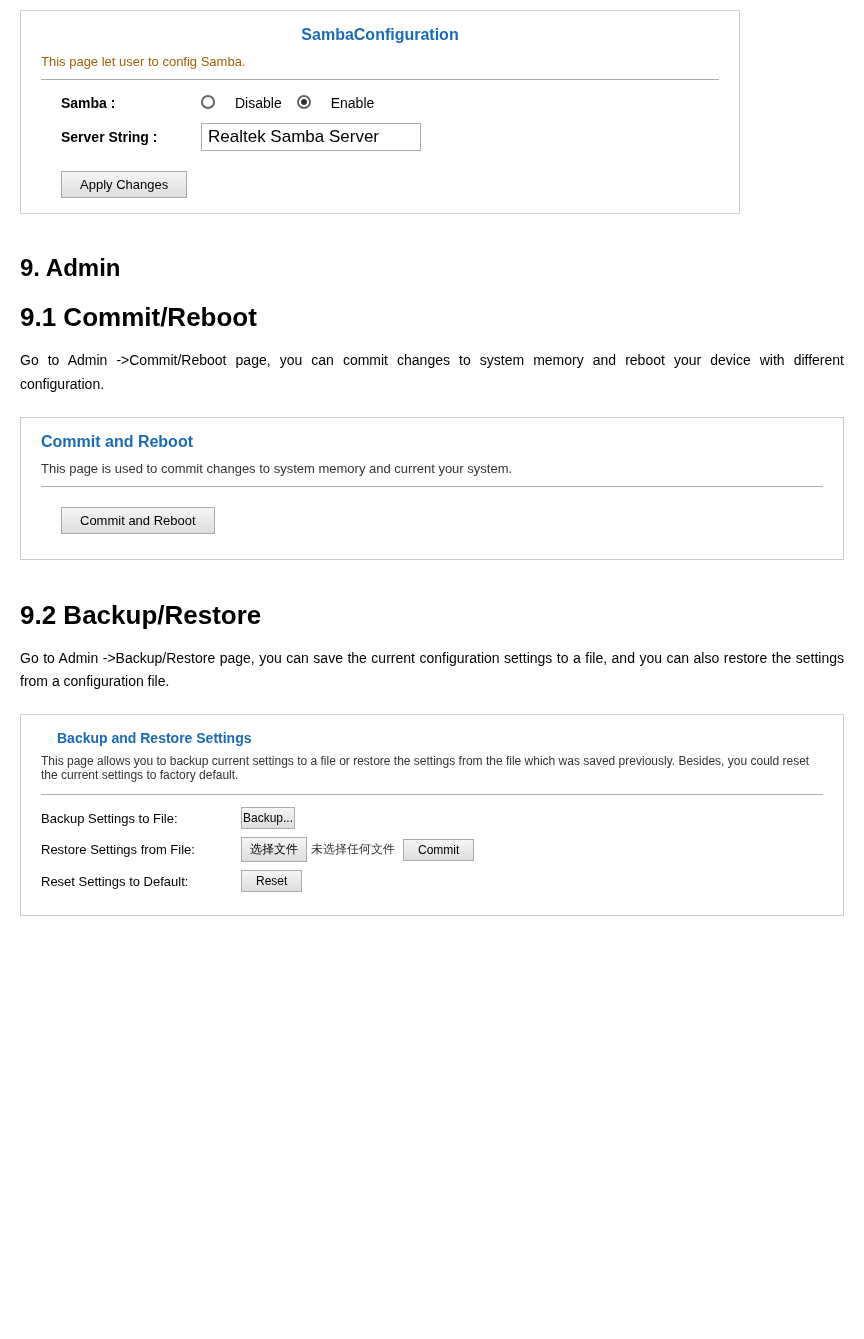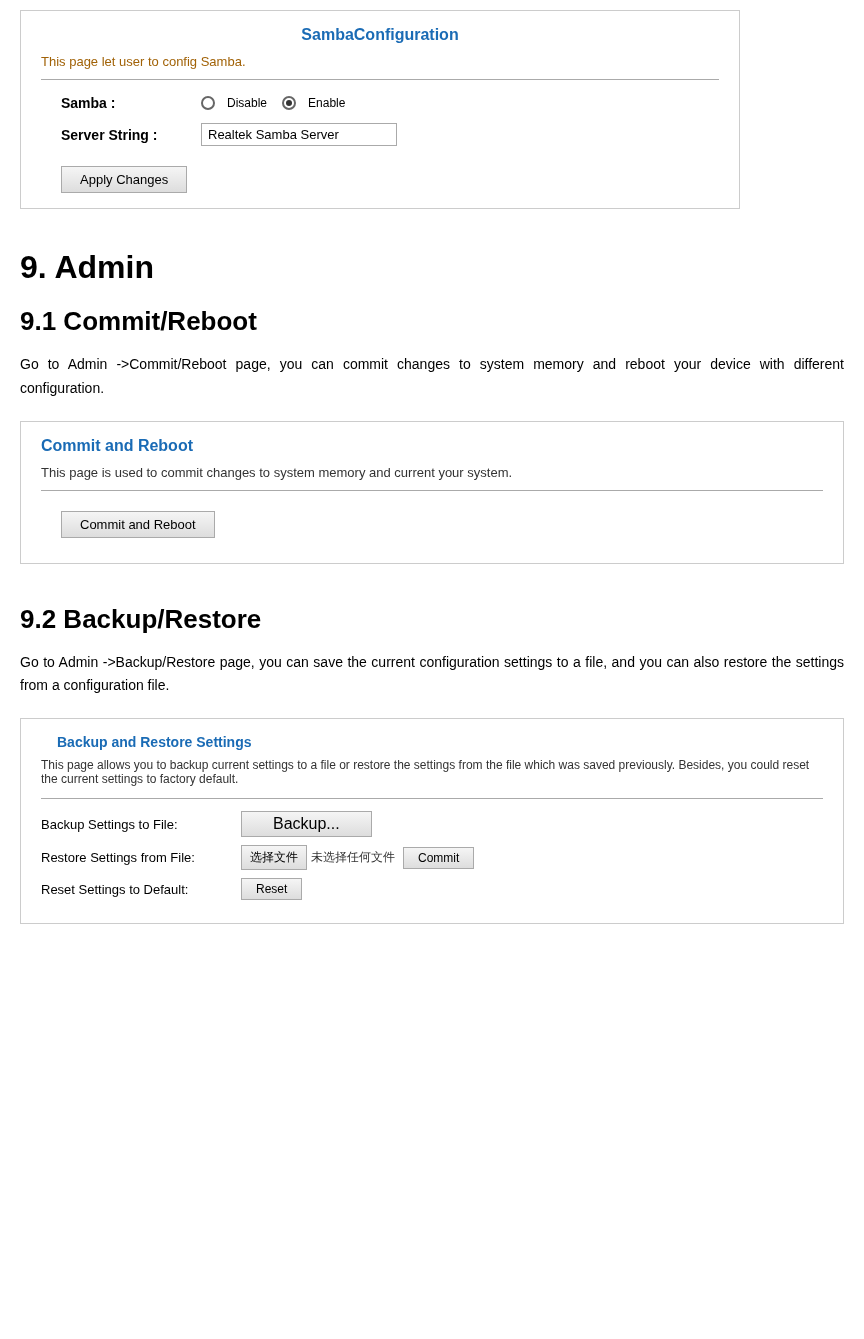--- a/index.html
+++ b/index.html
@@ -48,22 +48,22 @@
       min-width: 140px;
     }
     .radio-group {
       display: flex;
       align-items: center;
       gap: 15px;
     }
     .radio-option {
       display: flex;
       align-items: flex-start;
-      gap: 12px;
-      font-size: 12px;
+      gap: 20px;
+      font-size: 14px;
     }
     .radio-circle {
       width: 14px;
       height: 14px;
       border-radius: 50%;
       border: 2px solid #666;
       display: inline-block;
       position: relative;
     }
     .radio-circle.checked::after {
@@ -73,37 +73,37 @@
       background: #333;
       border-radius: 50%;
       position: absolute;
       top: 50%;
       left: 50%;
       transform: translate(-50%, -50%);
     }
     .server-input {
       border: 1px solid #aaa;
       padding: 3px 6px;
-      font-size: 13px;
-      width: 196px;
+      font-size: 17px;
+      width: 220px;
       background: #fff;
     }
     .apply-btn {
       background: linear-gradient(to bottom, #f5f5f5, #ddd);
       border: 1px solid #aaa;
       padding: 5px 18px;
       font-size: 13px;
       cursor: pointer;
       margin-left: 20px;
       margin-top: 8px;
     }
 
     
     .section-heading {
-      font-size: 32px;
+      font-size: 24px;
       font-weight: bold;
       margin-top: 40px;
       margin-bottom: 20px;
     }
     .subsection-heading {
       font-size: 26px;
       font-weight: bold;
       margin-bottom: 16px;
     }
     .section-para {
@@ -175,22 +175,22 @@
       margin-bottom: 8px;
       font-size: 13px;
     }
     .backup-row-label {
       min-width: 200px;
       font-size: 13px;
     }
     .backup-btn-small {
       background: linear-gradient(to bottom, #f5f5f5, #ddd);
       border: 1px solid #aaa;
-      padding: 3px 31px;
-      font-size: 16px;
+      padding: 3px 1px;
+      font-size: 12px;
       cursor: pointer;
     }
     .file-choose-btn {
       background: linear-gradient(to bottom, #f5f5f5, #ddd);
       border: 1px solid #aaa;
       padding: 3px 8px;
       font-size: 12px;
       cursor: pointer;
     }
     .no-file-text {

